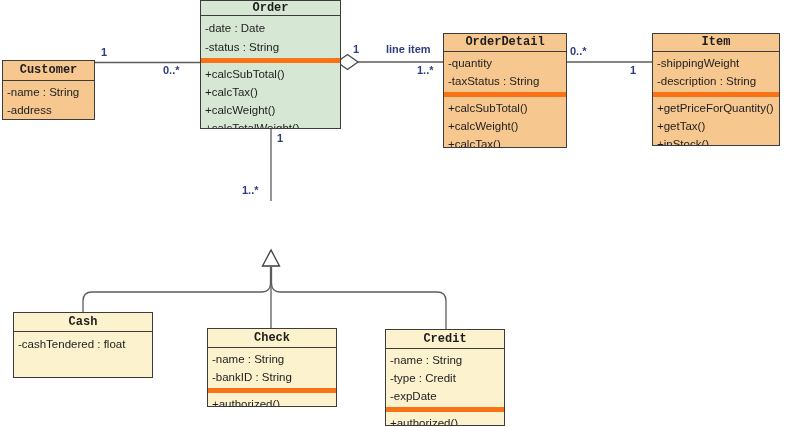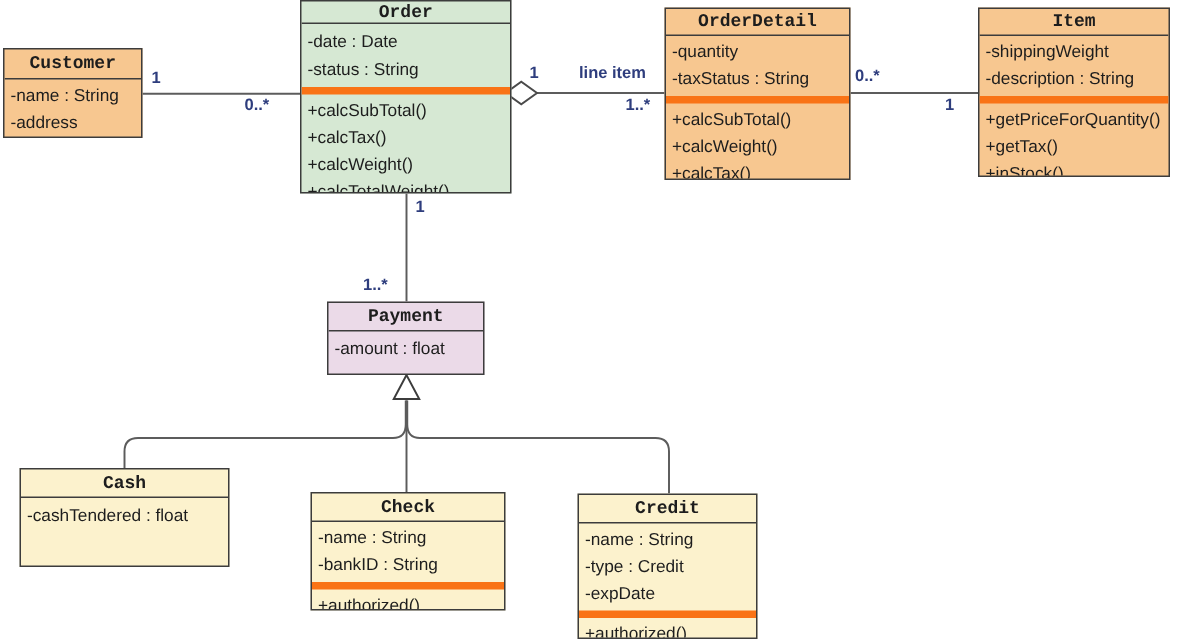--- a/index.html
+++ b/index.html
@@ -12,21 +12,21 @@
     position:absolute;box-sizing:border-box;border:1px solid #3c3c3c;
     color:#1d1d1d;overflow:hidden;
   }
   .uml-class .hd{
     font-weight:bold;font-size:12px;text-align:center;
     border-bottom:1px solid #3c3c3c;line-height:18px;height:18px;white-space:nowrap;font-family:Liberation Mono, monospace;
   }
   .sec{padding:2px 2px 2px 4px;font-size:11.5px;}
   .sec.methods{border-top:5px solid #f97316;}
   .row{line-height:18px;white-space:nowrap;}
-  .fill-orange{background:#F7C790;}
+  .fill-orange{background:#F7C790;margin-top:28px;}
   .fill-green{background:#D6E8D3;}
   .fill-purple{background:#EBDAE8;}
   .fill-yellow{background:#FCF2CD;}
   .edge-label{
     position:absolute;font-size:11px;font-weight:bold;color:#2e3d7d;
     white-space:nowrap;line-height:12px;
   }
 </style>
 </head>
 <body>
@@ -93,26 +93,20 @@
       <div class="row">-shippingWeight</div>
       <div class="row">-description : String</div>
     </div>
     <div class="sec methods">
       <div class="row">+getPriceForQuantity()</div>
       <div class="row">+getTax()</div>
       <div class="row">+inStock()</div>
     </div>
   </div>
 
-  <div class="uml-class fill-purple" style="left:218px;top:201px;width:105px;height:49px">
-    <div class="hd">Payment</div>
-    <div class="sec" style="padding-top:3px">
-      <div class="row">-amount : float</div>
-    </div>
-  </div>
 
   <div class="uml-class fill-yellow" style="left:13px;top:312px;width:140px;height:66px">
     <div class="hd">Cash</div>
     <div class="sec" style="padding-top:3px">
       <div class="row">-cashTendered : float</div>
     </div>
   </div>
 
   <div class="uml-class fill-yellow" style="left:207px;top:328px;width:130px;height:79px">
     <div class="hd">Check</div>

